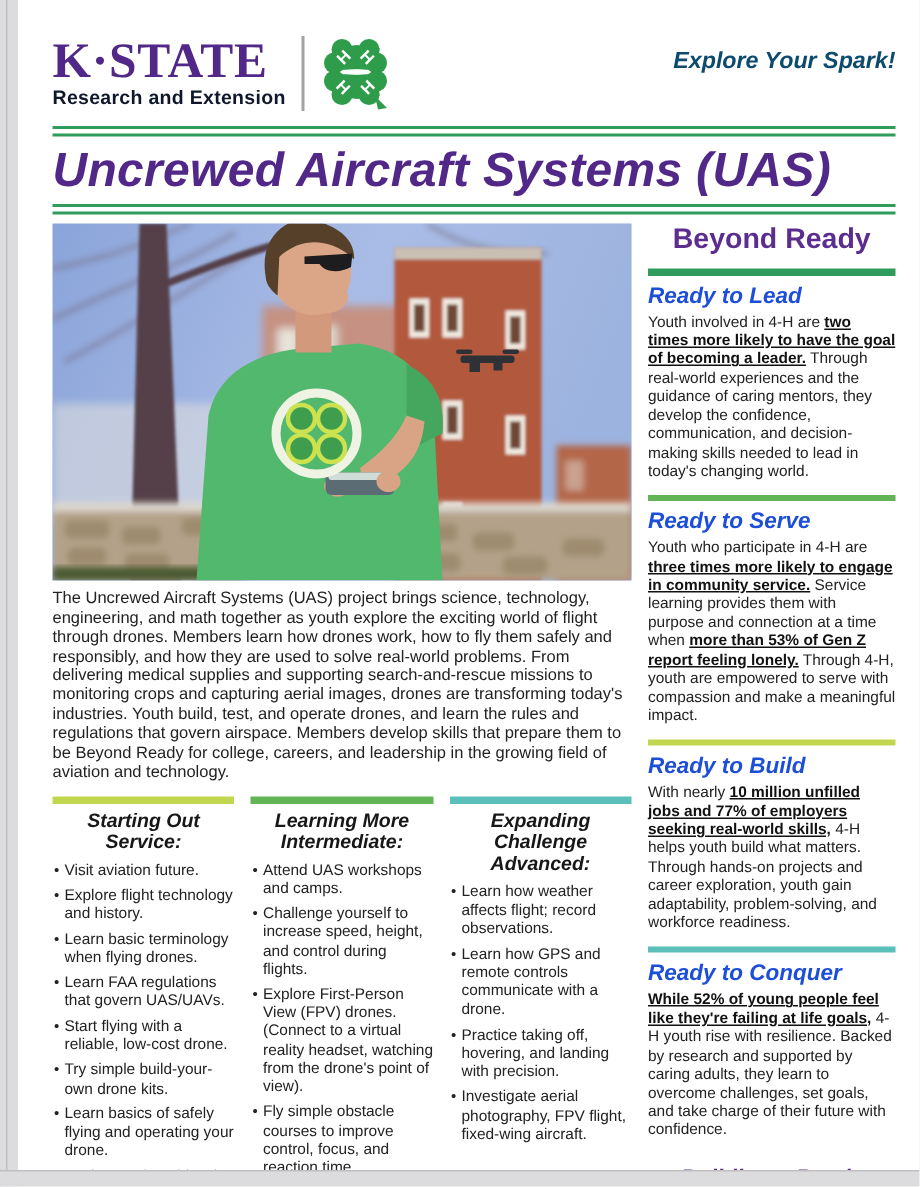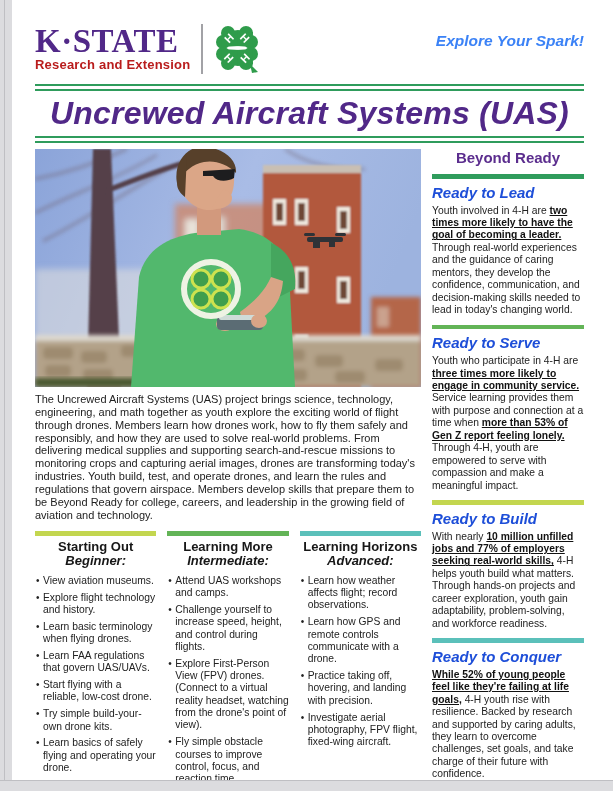--- a/index.html
+++ b/index.html
@@ -2,54 +2,54 @@
 <html><head>
 <meta charset="utf-8">
 <style>
   * { margin:0; padding:0; box-sizing:border-box; }
   html,body { width:613px; height:791px; overflow:hidden; }
   body { font-family:"Liberation Sans",sans-serif; background:#e9e9eb; color:#262626; }
   .viewer { position:relative; width:613px; height:791px; }
   .edge-left { position:absolute; left:0; top:0; width:12px; height:791px; background:#dcdcdf; }
   .edge-left::before { content:""; position:absolute; left:4px; top:0; width:1px; height:100%; background:#bfbfc3; }
   .edge-bottom { position:absolute; left:0; top:780px; width:613px; height:11px; background:#dcdcdf; border-top:1px solid #bfbfc3; }
-  .page { position:absolute; left:12px; top:0; width:601px; height:780px; background:#ffffff; padding:24px 29px 0 23px; overflow:hidden; }
+  .page { position:absolute; left:12px; top:0; width:601px; height:780px; background:#ffffff; padding:24px 16px 0 23px; overflow:hidden; }
 
   
   .header { display:flex; justify-content:space-between; align-items:flex-start; height:56px; }
   .brand { display:flex; align-items:center; gap:9px; }
   .ksu-word { font-family:"Liberation Serif",serif; font-weight:bold; color:#512888; font-size:33px; line-height:0.92; letter-spacing:0.5px; }
-  .ksu-sub { font-size:13px; font-weight:bold; color:#b91c1c; margin-top:1px; letter-spacing:0.2px; }
+  .ksu-sub { font-size:13px; font-weight:bold; color:#0f172a; margin-top:1px; letter-spacing:0.2px; }
   .brand-divider { width:2px; height:50px; background:#a2a2a6; margin:0 2px; }
-  .tagline { font-size:15.5px; font-weight:bold; font-style:italic; color:#3b82f6; margin-top:8px; }
+  .tagline { font-size:15.5px; font-weight:bold; font-style:italic; color:#0c4a6e; margin-top:8px; }
 
   .rule-double { height:7px; border-top:2.5px solid #2f9c5c; border-bottom:2.5px solid #2f9c5c; margin-top:4px; }
-  .title { font-size:32px; font-weight:bold; font-style:italic; color:#512888; text-align:center; margin:4px 0 3px 0; letter-spacing:0.2px; }
+  .title { font-size:32px; font-weight:bold; font-style:italic; color:#512888; text-align:left; margin:4px 0 3px 0; letter-spacing:0.2px; }
 
   
   .content { display:flex; gap:11px; margin-top:6px; }
   .main { width:386px; }
   .sidebar { flex:1; min-width:0; }
 
   .photo { width:386px; height:238px; position:relative; overflow:hidden; background:#9db3df; }
   .photo svg { display:block; }
 
   .intro { margin-top:6px; font-size:11px; line-height:1.17; color:#222; }
 
   .columns { display:flex; gap:11px; margin-top:9px; }
   .col { flex:1; min-width:0; }
   .col-bar { height:5px; margin-bottom:4px; }
-  .col-title { text-align:center; font-weight:bold; font-size:13px; line-height:1.12; color:#171717; }
+  .col-title { text-align:center; font-weight:bold; font-size:13px; line-height:1.12; color:#171717;font-style:italic; }
   .col-level { text-align:center; font-weight:bold; font-style:italic; font-size:13px; line-height:1.12; color:#171717; margin-bottom:6px; }
   .col ul { list-style:none; }
   .col li { position:relative; font-size:10.3px; line-height:1.2; padding-left:8px; margin-bottom:4.5px; color:#222; }
   .col li::before { content:"\2022"; position:absolute; left:1px; top:0; font-size:10px; }
 
   
-  .side-title { font-size:15px; font-weight:bold; color:#5b2d8e; text-align:center; margin-bottom:4px; }
+  .side-title { font-size:19px; font-weight:bold; color:#5b2d8e; text-align:center; margin-bottom:4px; }
   .side-section .side-rule { height:4.5px; margin:8px 0 5px 0; }
   .side-section h3 { font-size:15px; font-weight:bold; font-style:italic; color:#1d4ed8; margin-bottom:4px; }
   .side-section p { font-size:10.3px; line-height:1.21; color:#222; }
   .side-section p b { color:#111;text-decoration:underline; }
   .closing { font-size:15px; font-weight:bold; font-style:italic; color:#5b2d8e; text-align:center; line-height:1.25; margin-top:16px; padding:0 12px; }
 </style>
 </head>
 <body>
 
 <div class="viewer">
@@ -212,23 +212,23 @@
             </g>
           </svg>
         </div>
 
         <p class="intro">The Uncrewed Aircraft Systems (UAS) project brings science, technology, engineering, and math together as youth explore the exciting world of flight through drones. Members learn how drones work, how to fly them safely and responsibly, and how they are used to solve real-world problems. From delivering medical supplies and supporting search-and-rescue missions to monitoring crops and capturing aerial images, drones are transforming today's industries. Youth build, test, and operate drones, and learn the rules and regulations that govern airspace. Members develop skills that prepare them to be Beyond Ready for college, careers, and leadership in the growing field of aviation and technology.</p>
 
         <div class="columns">
   <div class="col">
     <div class="col-bar" style="background: rgb(195, 214, 79);"></div>
     <div class="col-title">Starting Out</div>
-    <div class="col-level">Beginner:</div>
+    <div class="col-level">Service:</div>
     <ul>
-                <li>View aviation museums.</li>
+                <li>Visit aviation future.</li>
                 <li>Explore flight technology and history.</li>
                 <li>Learn basic terminology when flying drones.</li>
                 <li>Learn FAA regulations that govern UAS/UAVs.</li>
                 <li>Start flying with a reliable, low-cost drone.</li>
                 <li>Try simple build-your-own drone kits.</li>
                 <li>Learn basics of safely flying and operating your drone.</li>
                 <li>Explore real-world tasks to evaluate your pilot abilities.</li>
               </ul>
   </div>
 
@@ -239,21 +239,21 @@
     <ul>
                 <li>Attend UAS workshops and camps.</li>
                 <li>Challenge yourself to increase speed, height, and control during flights.</li>
                 <li>Explore First-Person View (FPV) drones. (Connect to a virtual reality headset, watching from the drone's point of view).</li>
                 <li>Fly simple obstacle courses to improve control, focus, and reaction time.</li>
               </ul>
   </div>
 
   <div class="col">
     <div class="col-bar" style="background: rgb(91, 192, 186);"></div>
-    <div class="col-title">Learning Horizons</div>
+    <div class="col-title">Expanding Challenge</div>
     <div class="col-level">Advanced:</div>
     <ul>
                 <li>Learn how weather affects flight; record observations.</li>
                 <li>Learn how GPS and remote controls communicate with a drone.</li>
                 <li>Practice taking off, hovering, and landing with precision.</li>
                 <li>Investigate aerial photography, FPV flight, fixed-wing aircraft.</li>
               </ul>
   </div>
 </div>
       </div>

